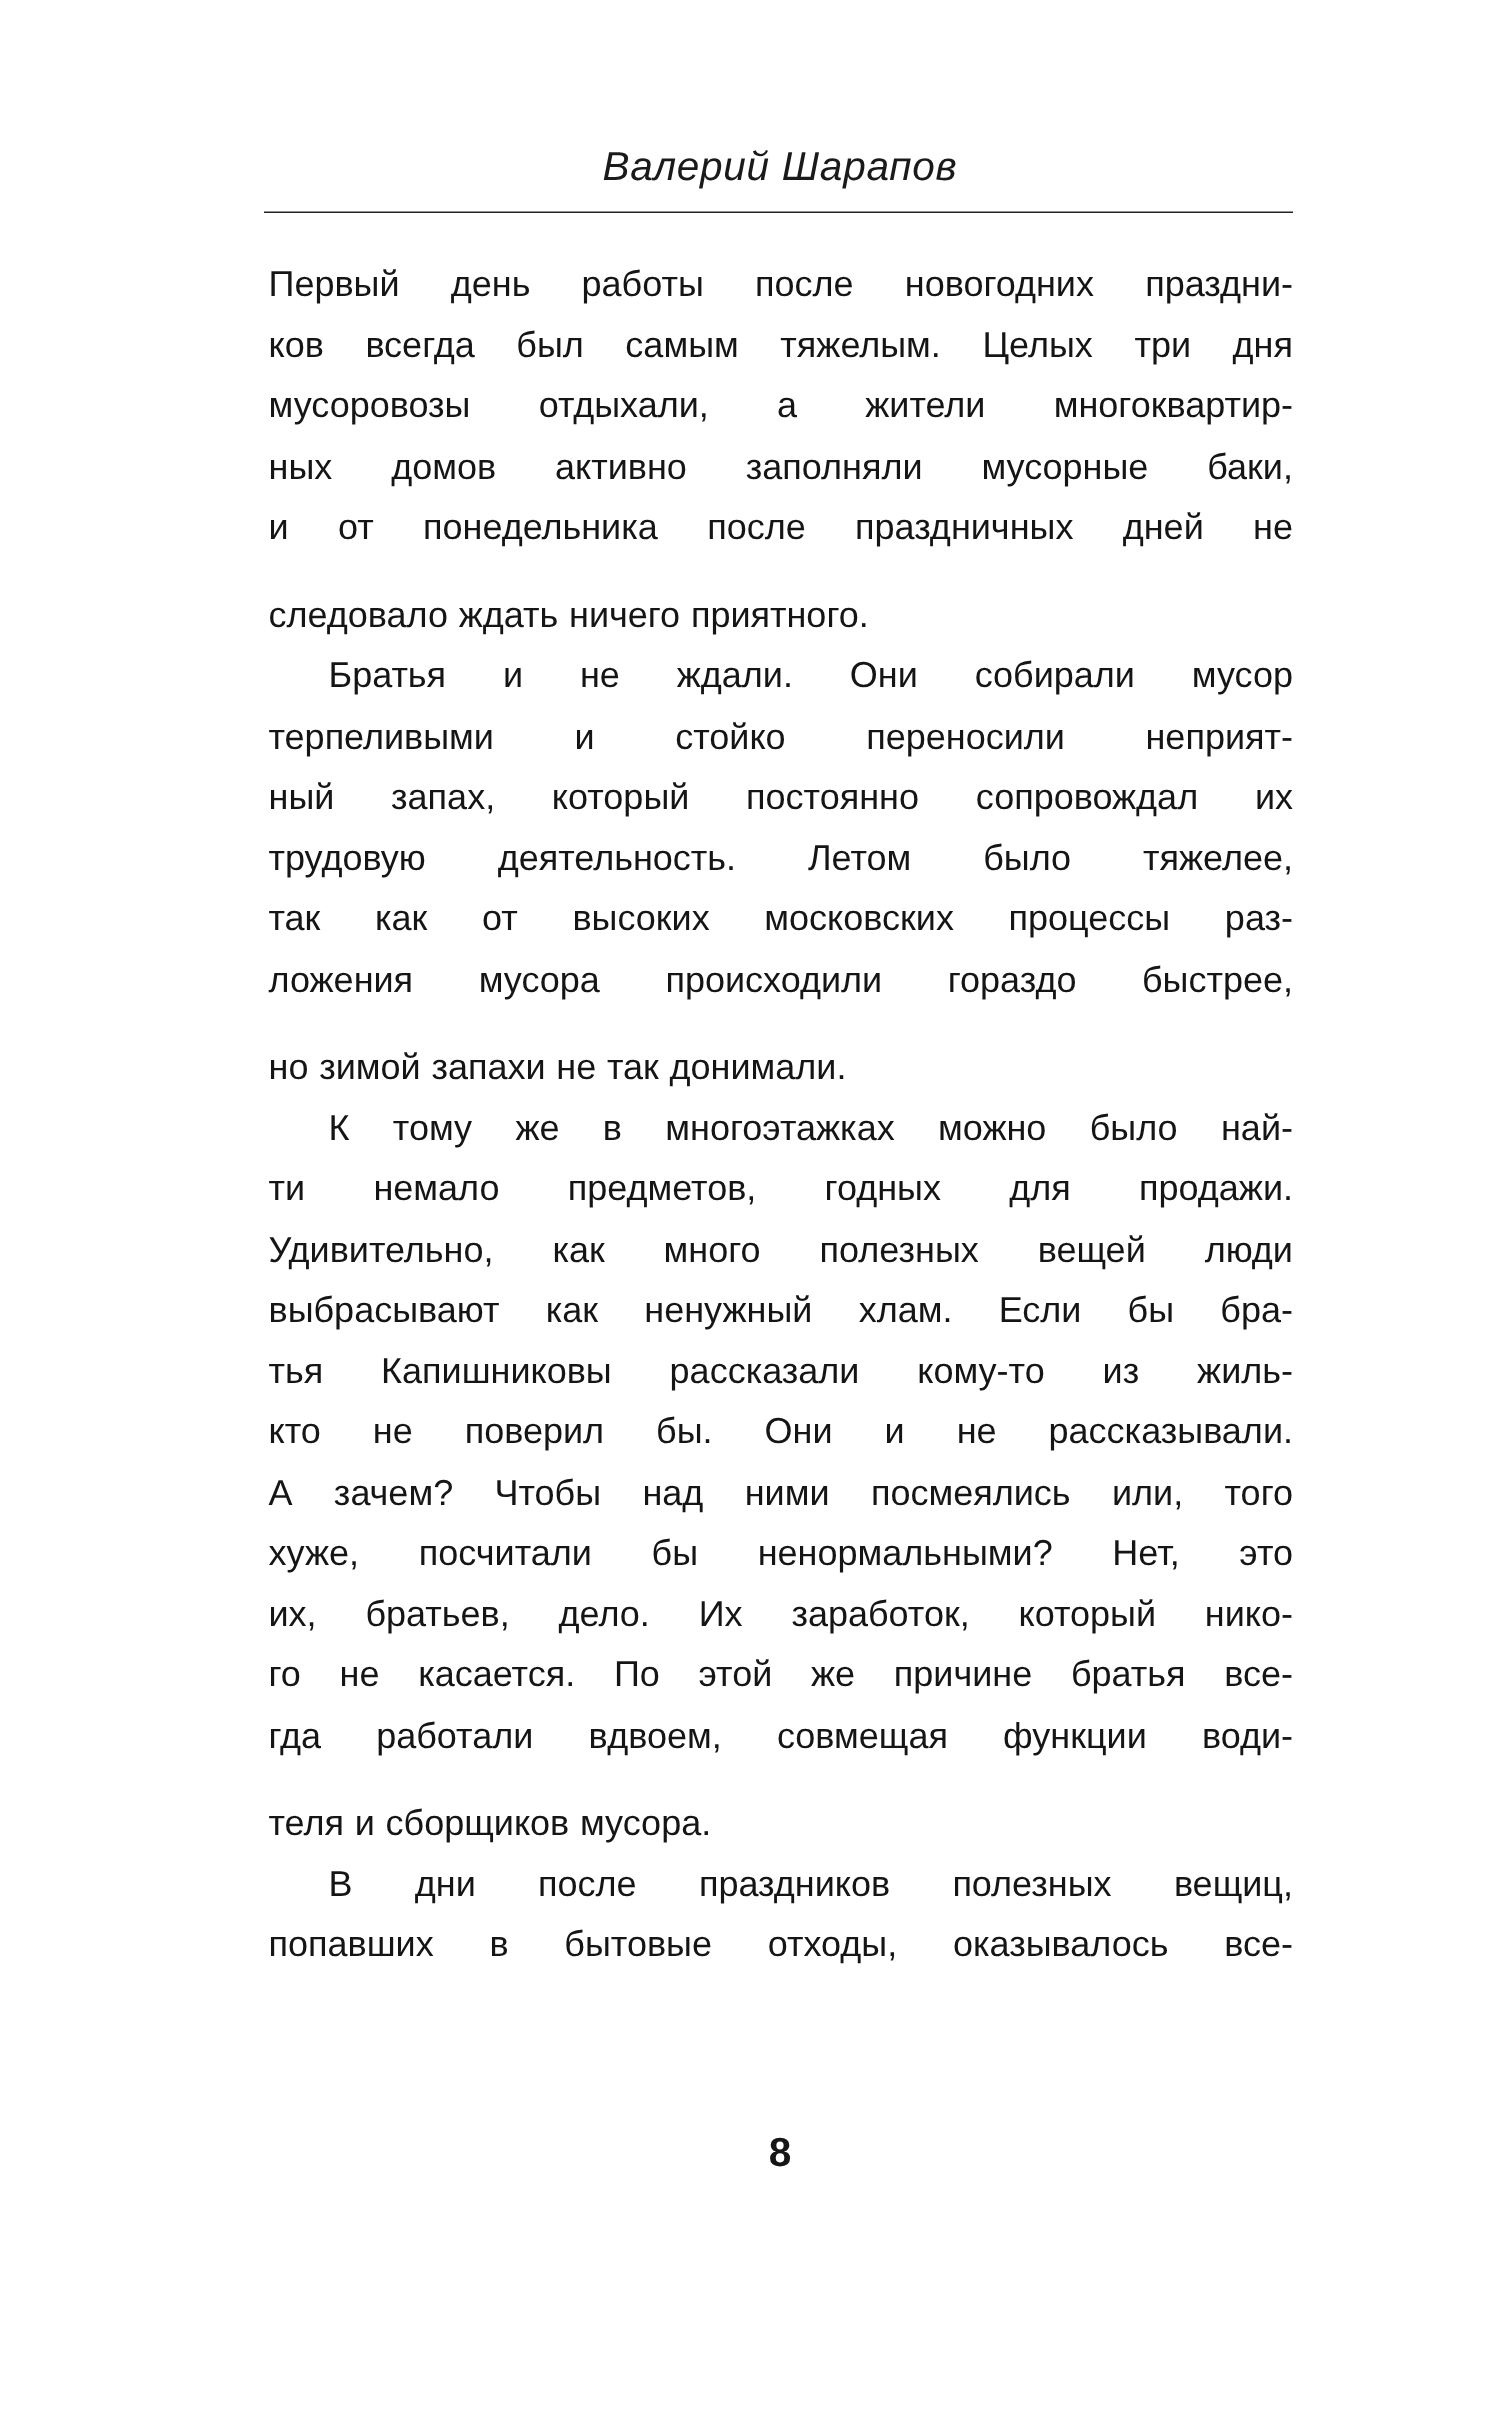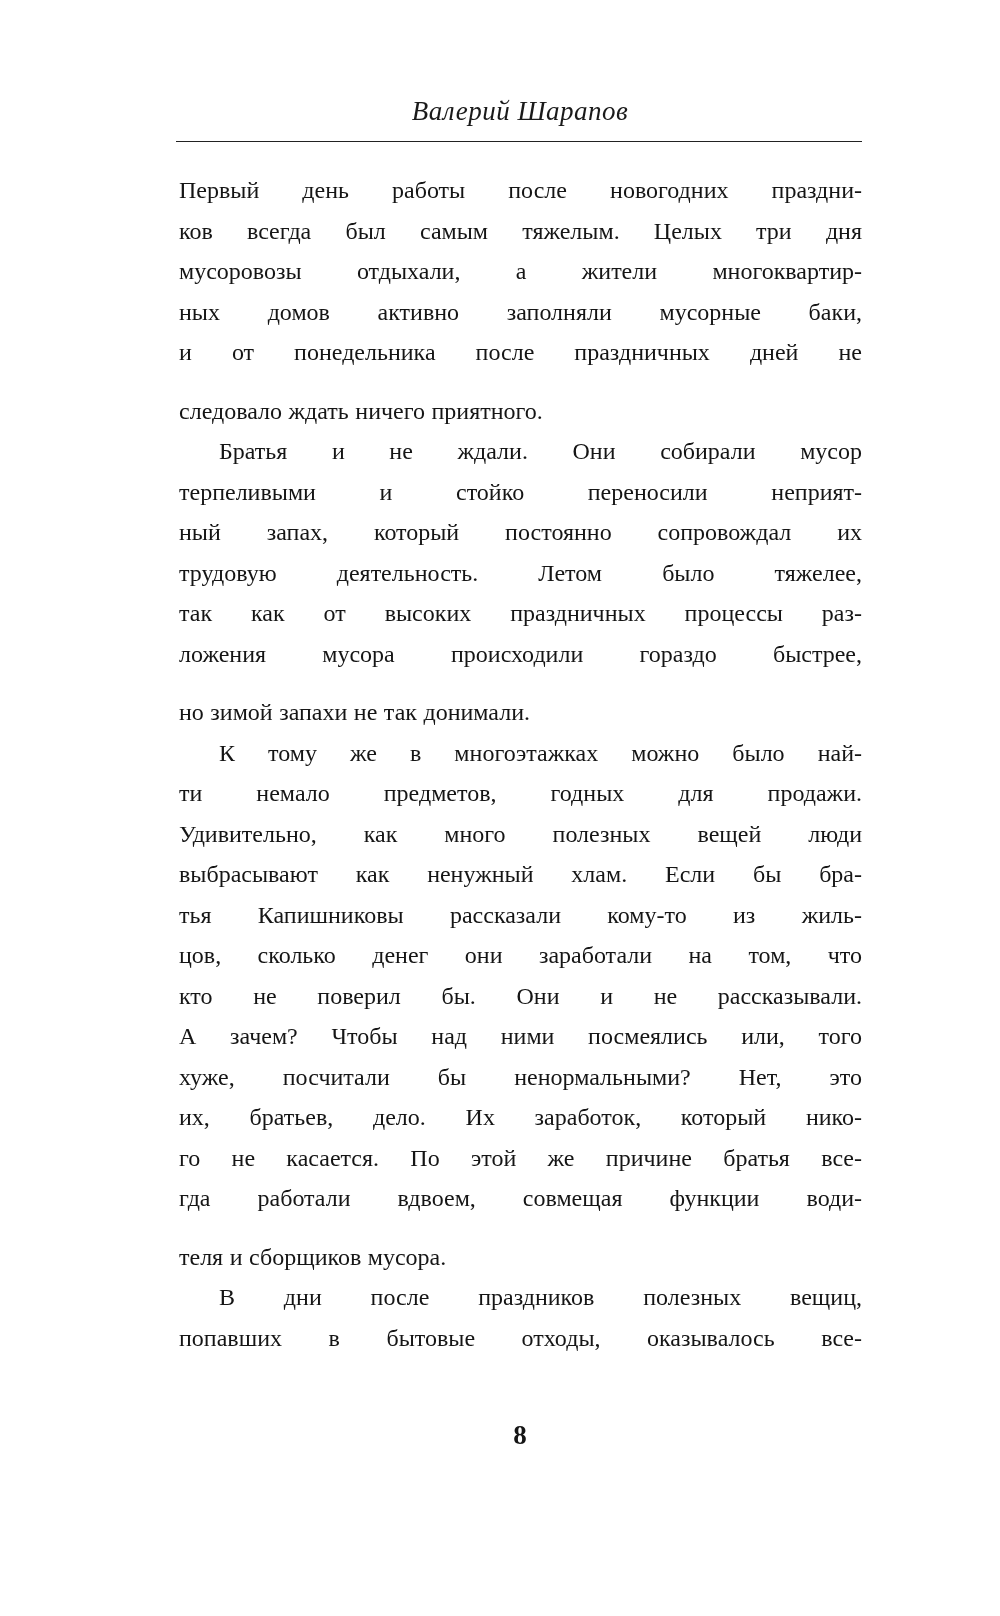--- a/index.html
+++ b/index.html
@@ -5,21 +5,21 @@
   html, body {
     margin: 0;
     padding: 0;
     background: #ffffff;
   }
   .page {
     position: relative;
     width: 1000px;
     height: 1460px;
     background: #ffffff;
-    font-family: Liberation Serif, serif;
+    font-family: Liberation Sans, sans-serif;
     color: #151515;
     overflow: hidden;
   }
   .running-head {
     position: absolute;
     top: 96px;
     left: 178px;
     width: 684px;
     text-align: center;
     font-style: italic;
@@ -82,31 +82,30 @@
         <div class="line">мусоровозы отдыхали, а жители многоквартир-</div>
         <div class="line">ных домов активно заполняли мусорные баки,</div>
         <div class="line">и от понедельника после праздничных дней не</div>
         <div class="line last">следовало ждать ничего приятного.</div>
       </div>
       <div class="para indent">
         <div class="line">Братья и не ждали. Они собирали мусор</div>
         <div class="line">терпеливыми и стойко переносили неприят-</div>
         <div class="line">ный запах, который постоянно сопровождал их</div>
         <div class="line">трудовую деятельность. Летом было тяжелее,</div>
-        <div class="line">так как от высоких праздничных процессы раз-</div>
+        <div class="line">так как от высоких московских процессы раз-</div>
         <div class="line">ложения мусора происходили гораздо быстрее,</div>
         <div class="line last">но зимой запахи не так донимали.</div>
       </div>
       <div class="para indent">
         <div class="line">К тому же в многоэтажках можно было най-</div>
         <div class="line">ти немало предметов, годных для продажи.</div>
         <div class="line">Удивительно, как много полезных вещей люди</div>
         <div class="line">выбрасывают как ненужный хлам. Если бы бра-</div>
         <div class="line">тья Капишниковы рассказали кому-то из жиль-</div>
-        <div class="line">цов, сколько денег они заработали на том, что</div>
         <div class="line">кто не поверил бы. Они и не рассказывали.</div>
         <div class="line">А зачем? Чтобы над ними посмеялись или, того</div>
         <div class="line">хуже, посчитали бы ненормальными? Нет, это</div>
         <div class="line">их, братьев, дело. Их заработок, который нико-</div>
         <div class="line">го не касается. По этой же причине братья все-</div>
         <div class="line">гда работали вдвоем, совмещая функции води-</div>
         <div class="line last">теля и сборщиков мусора.</div>
       </div>
       <div class="para indent">
         <div class="line">В дни после праздников полезных вещиц,</div>

